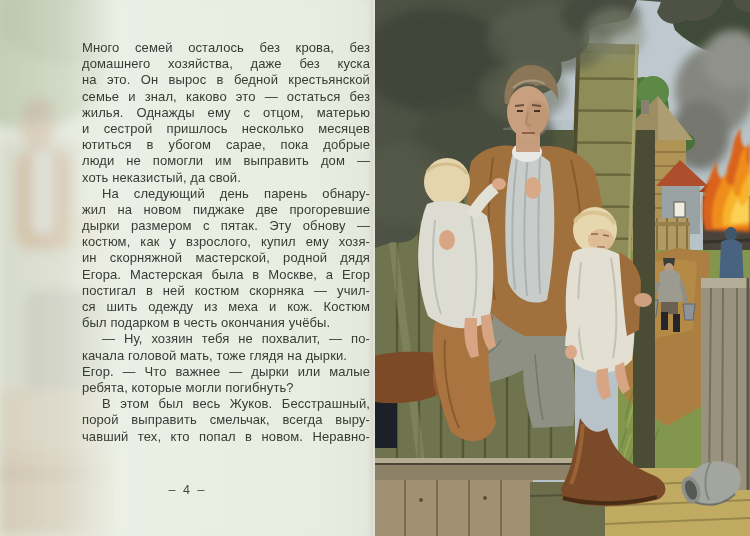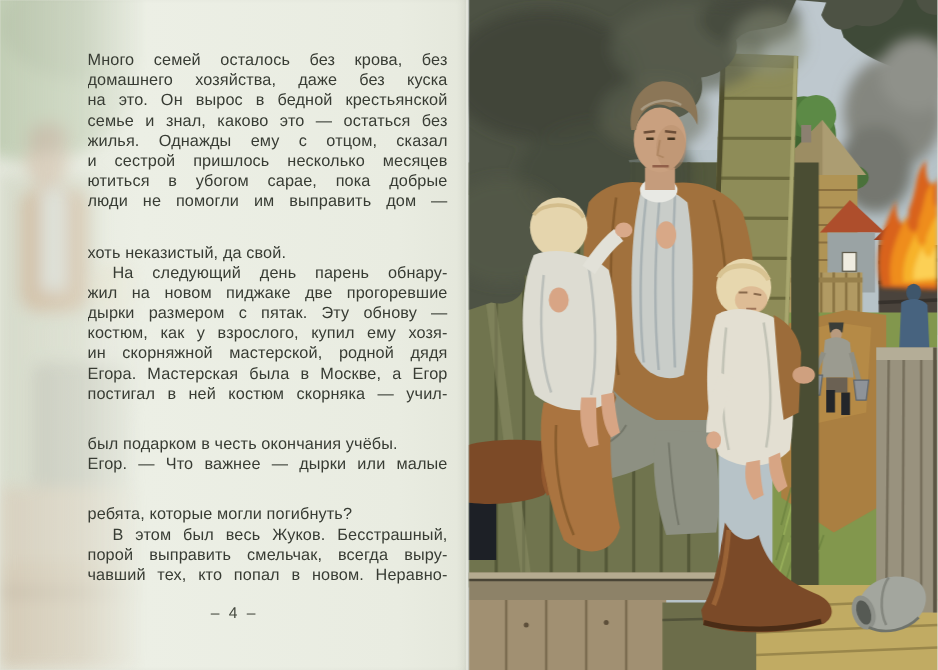--- a/index.html
+++ b/index.html
@@ -15,31 +15,31 @@
     box-shadow:inset -7px 0 9px -7px rgba(60,70,50,.28);
   }
   .page-right{position:relative;width:375px;height:536px;background:#b7c3c8;}
   .page-right svg{display:block;width:375px;height:536px;}
   .ghost{
     position:absolute;left:0;top:0;width:118px;height:536px;pointer-events:none;
     -webkit-mask-image:linear-gradient(to right,rgba(0,0,0,.95),rgba(0,0,0,.6) 55%,transparent 100%);
             mask-image:linear-gradient(to right,rgba(0,0,0,.95),rgba(0,0,0,.6) 55%,transparent 100%);
   }
   .textblock{
-    position:absolute;left:70px;top:40px;width:288px;
+    position:absolute;left:82px;top:40px;width:288px;
     color:var(--text-color,#383c34);
     font-size:13px;
   }
   .line{
     width:288px;height:16.2px;line-height:16.2px;
     text-align:justify;text-align-last:justify;
     white-space:nowrap;overflow:visible;
     letter-spacing:.1px;
   }
-  .line.final{text-align-last:left;margin-top:24px;}
+  .line.final{text-align-last:left;}
   .line.indent{text-indent:20px;}
   .folio{
     position:absolute;left:0;right:0;top:483px;text-align:center;
     font-size:12.5px;color:#44483e;letter-spacing:2px;
   }
   .gutter-line{
     position:absolute;right:0;top:0;width:2px;height:536px;
     background:rgba(255,255,255,.35);
   }
 </style>
@@ -73,33 +73,36 @@
           <rect x="0" y="470" width="118" height="8" fill="#a98f72"></rect>
         </g>
       </svg>
     </div>
 
     <div class="textblock">
         <div class="line">Много семей осталось без крова, без</div>
         <div class="line">домашнего хозяйства, даже без куска</div>
         <div class="line">на это. Он вырос в бедной крестьянской</div>
         <div class="line">семье и знал, каково это — остаться без</div>
-        <div class="line">жилья. Однажды ему с отцом, сказал</div>
+        <div class="line">жилья. Однажды ему с отцом, матерью</div>
         <div class="line">и сестрой пришлось несколько месяцев</div>
         <div class="line">ютиться в убогом сарае, пока добрые</div>
         <div class="line">люди не помогли им выправить дом —</div>
         <div class="line final">хоть неказистый, да свой.</div>
         <div class="line indent">На следующий день парень обнару-</div>
         <div class="line">жил на новом пиджаке две прогоревшие</div>
         <div class="line">дырки размером с пятак. Эту обнову —</div>
         <div class="line">костюм, как у взрослого, купил ему хозя-</div>
         <div class="line">ин скорняжной мастерской, родной дядя</div>
         <div class="line">Егора. Мастерская была в Москве, а Егор</div>
         <div class="line">постигал в ней костюм скорняка — учил-</div>
+        <div class="line">ся шить одежду из меха и кож. Костюм</div>
         <div class="line final">был подарком в честь окончания учёбы.</div>
+        <div class="line indent">— Ну, хозяин тебя не похвалит, — по-</div>
+        <div class="line final">качала головой мать, тоже глядя на дырки.</div>
         <div class="line">Егор. — Что важнее — дырки или малые</div>
         <div class="line final">ребята, которые могли погибнуть?</div>
         <div class="line indent">В этом был весь Жуков. Бесстрашный,</div>
         <div class="line">порой выправить смельчак, всегда выру-</div>
         <div class="line">чавший тех, кто попал в новом. Неравно-</div>
       </div>
 
     <div class="folio">– 4 –</div>
 
     <div class="gutter-line"></div>

